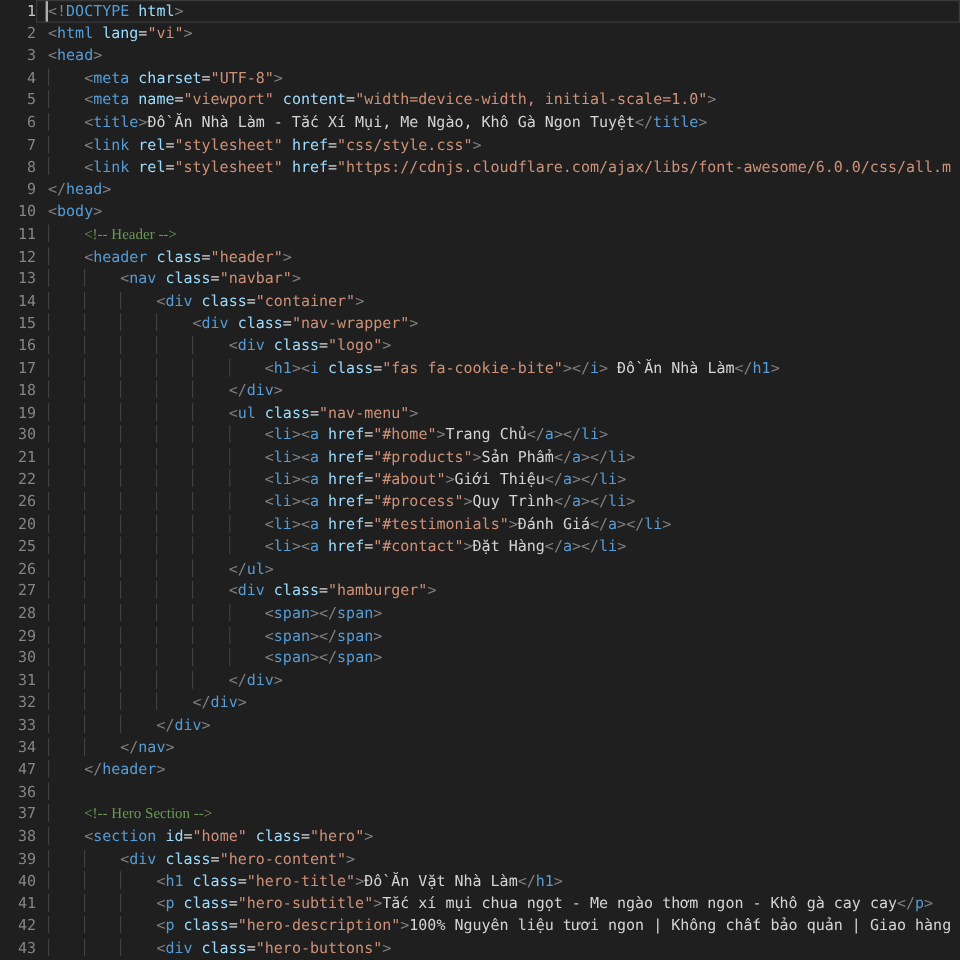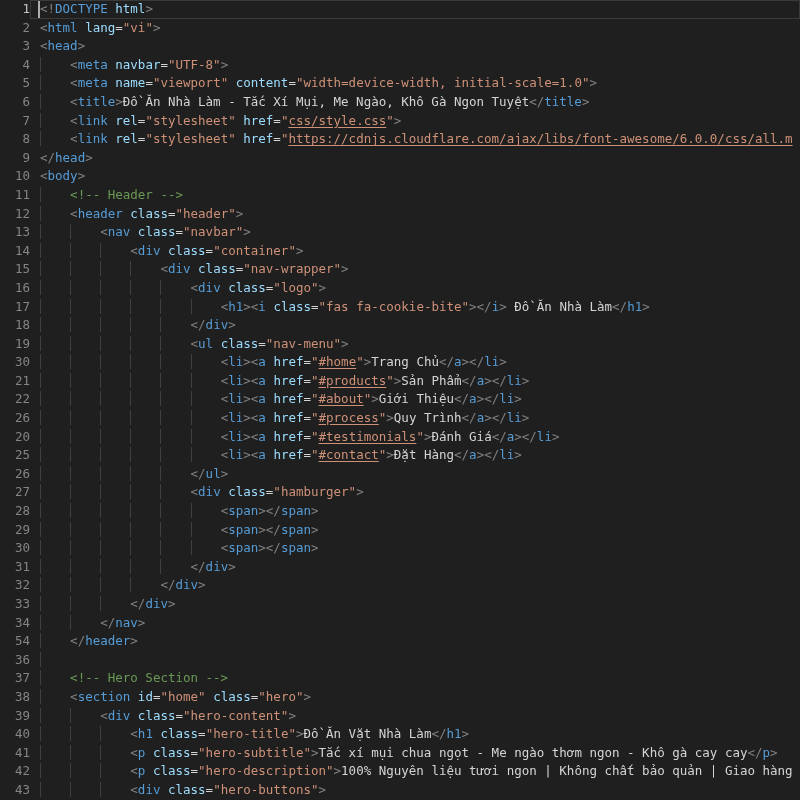--- a/index.html
+++ b/index.html
@@ -22,44 +22,44 @@
   .ind { box-shadow: inset 1px 0 0 var(--indent-guide); }
   .cursor {
     position: absolute; left: 8px; top: 1px; bottom: 1px; width: 2px;
     background: var(--cursor);
   }
   .tk-p { color: var(--punctuation); }
   .tk-t { color: var(--tag); }
   .tk-a { color: var(--attribute); }
   .tk-o { color: var(--operator); }
   .tk-s { color: var(--string); }
-  .tk-u { color: var(--link); text-decoration: underline; text-underline-offset: 2px; margin-top: 20px; }
+  .tk-u { color: var(--link); text-underline-offset: 2px; margin-top: 20px; }
   .tk-x { color: var(--text); }
-  .tk-c { color: var(--comment); }
+  .tk-c { color: var(--comment); font-family: Liberation Serif, serif; }
 </style>
 </head>
 <body>
 
 <div class="editor">
   <div class="lines" id="code-lines">
       <div class="line active">
         <div class="ln">1</div>
         <div class="code"><span class="cursor"></span><span class="tk tk-p">&lt;!</span><span class="tk tk-t">DOCTYPE</span><span class="tk tk-x"> </span><span class="tk tk-a">html</span><span class="tk tk-p">&gt;</span></div>
       </div>
       <div class="line">
         <div class="ln">2</div>
         <div class="code"><span class="tk tk-p">&lt;</span><span class="tk tk-t">html</span><span class="tk tk-x"> </span><span class="tk tk-a">lang</span><span class="tk tk-o">=</span><span class="tk tk-s">"vi"</span><span class="tk tk-p">&gt;</span></div>
       </div>
       <div class="line">
         <div class="ln">3</div>
         <div class="code"><span class="tk tk-p">&lt;</span><span class="tk tk-t">head</span><span class="tk tk-p">&gt;</span></div>
       </div>
       <div class="line">
         <div class="ln">4</div>
-        <div class="code"><span class="ind">    </span><span class="tk tk-p">&lt;</span><span class="tk tk-t">meta</span><span class="tk tk-x"> </span><span class="tk tk-a">navbar</span><span class="tk tk-o">=</span><span class="tk tk-s">"UTF-8"</span><span class="tk tk-p">&gt;</span></div>
+        <div class="code"><span class="ind">    </span><span class="tk tk-p">&lt;</span><span class="tk tk-t">meta</span><span class="tk tk-x"> </span><span class="tk tk-a">charset</span><span class="tk tk-o">=</span><span class="tk tk-s">"UTF-8"</span><span class="tk tk-p">&gt;</span></div>
       </div>
       <div class="line">
         <div class="ln">5</div>
         <div class="code"><span class="ind">    </span><span class="tk tk-p">&lt;</span><span class="tk tk-t">meta</span><span class="tk tk-x"> </span><span class="tk tk-a">name</span><span class="tk tk-o">=</span><span class="tk tk-s">"viewport"</span><span class="tk tk-x"> </span><span class="tk tk-a">content</span><span class="tk tk-o">=</span><span class="tk tk-s">"width=device-width, initial-scale=1.0"</span><span class="tk tk-p">&gt;</span></div>
       </div>
       <div class="line">
         <div class="ln">6</div>
         <div class="code"><span class="ind">    </span><span class="tk tk-p">&lt;</span><span class="tk tk-t">title</span><span class="tk tk-p">&gt;</span><span class="tk tk-x">Đồ Ăn Nhà Làm - Tắc Xí Mụi, Me Ngào, Khô Gà Ngon Tuyệt</span><span class="tk tk-p">&lt;/</span><span class="tk tk-t">title</span><span class="tk tk-p">&gt;</span></div>
       </div>
       <div class="line">
@@ -168,21 +168,21 @@
       </div>
       <div class="line">
         <div class="ln">33</div>
         <div class="code"><span class="ind">    </span><span class="ind">    </span><span class="ind">    </span><span class="tk tk-p">&lt;/</span><span class="tk tk-t">div</span><span class="tk tk-p">&gt;</span></div>
       </div>
       <div class="line">
         <div class="ln">34</div>
         <div class="code"><span class="ind">    </span><span class="ind">    </span><span class="tk tk-p">&lt;/</span><span class="tk tk-t">nav</span><span class="tk tk-p">&gt;</span></div>
       </div>
       <div class="line">
-        <div class="ln">54</div>
+        <div class="ln">47</div>
         <div class="code"><span class="ind">    </span><span class="tk tk-p">&lt;/</span><span class="tk tk-t">header</span><span class="tk tk-p">&gt;</span></div>
       </div>
       <div class="line">
         <div class="ln">36</div>
         <div class="code"><span class="ind">    </span></div>
       </div>
       <div class="line">
         <div class="ln">37</div>
         <div class="code"><span class="ind">    </span><span class="tk tk-c">&lt;!-- Hero Section --&gt;</span></div>
       </div>

